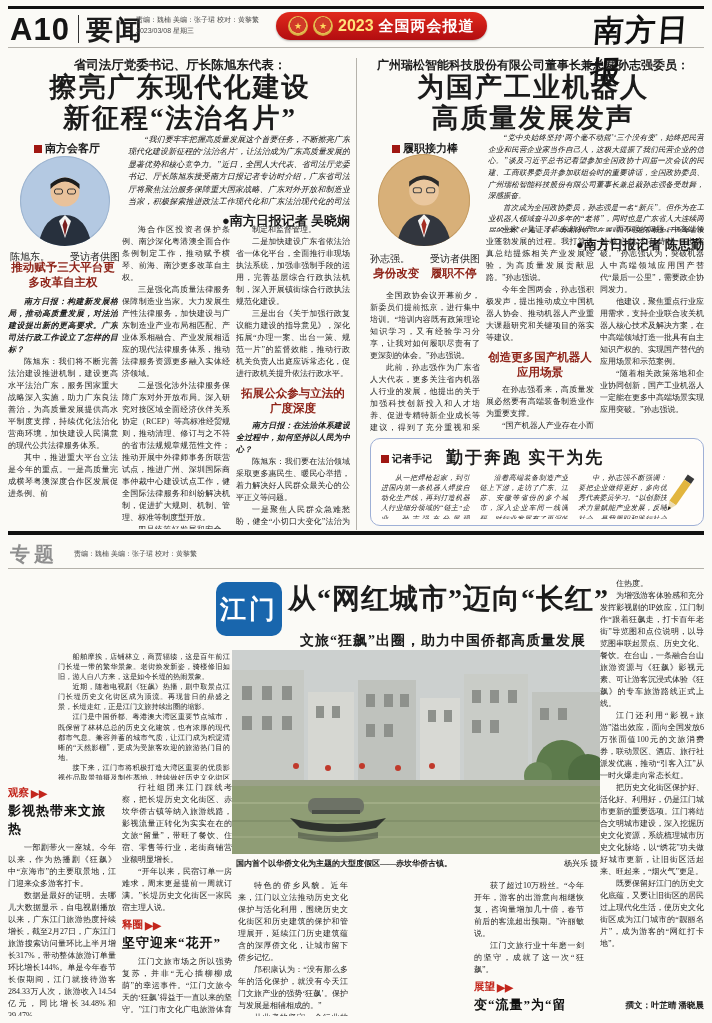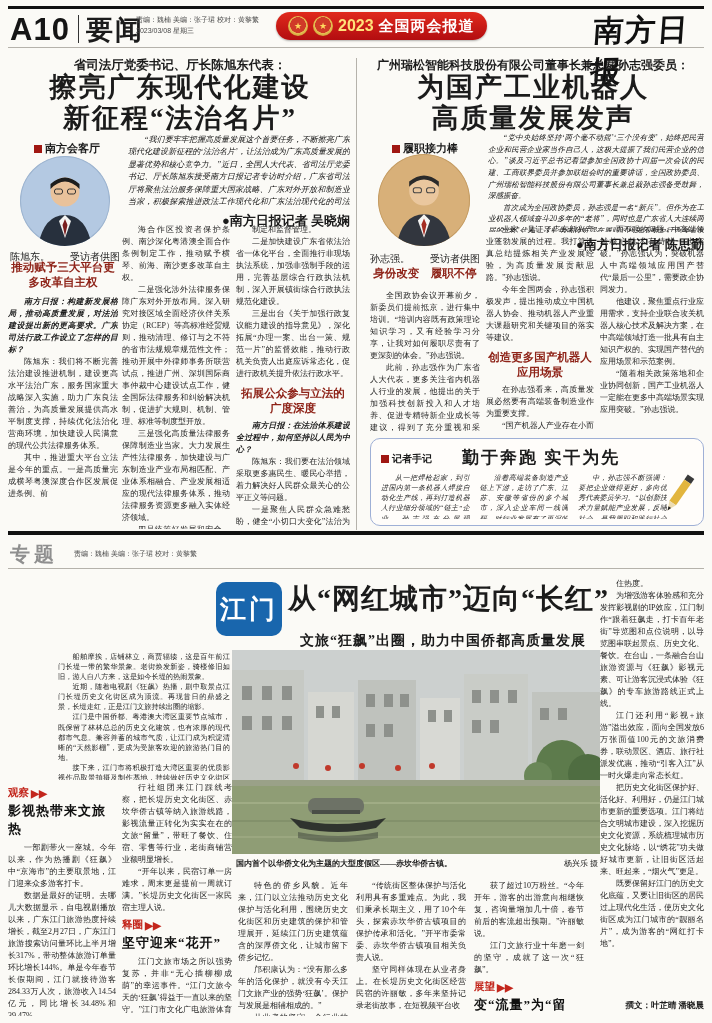--- a/index.html
+++ b/index.html
@@ -32,21 +32,21 @@
   .byline{font-size:13px;font-weight:700;text-align:right;}
   .cap{display:flex;justify-content:space-between;font-size:10px;color:#222;}
   .sub-red{color:#8e2318;font-weight:900;font-size:11.5px;line-height:1.3;text-align:center;}
   .col{overflow:hidden;}
   .col p,.bp{margin:0;text-indent:2em;font-size:8px;line-height:1.5;text-align:justify;color:#1d1d1d;}
   .col .q{font-weight:700;font-style:italic;}
   .col .sub-red{text-indent:0;margin:6px 0 4px;}
   .portrait{border-radius:50%;overflow:hidden;display:block;}
   
   .notesbox{border:1.5px solid #9fb0d6;border-radius:10px;background:#fffdfa;box-sizing:border-box;padding:7px 10px 6px;}
-  .notes-head{display:flex;align-items:baseline;gap:30px;}
+  .notes-head{display:flex;align-items:baseline;gap:14px;}
   .notes-label{display:flex;align-items:center;gap:3px;font-size:10px;font-weight:900;}
   .notes-title{font-size:17px;font-weight:900;letter-spacing:2px;}
   .notes-cols{display:flex;gap:10px;margin-top:4px;}
   .notes-cols .nc{flex:1;overflow:hidden;height:46px;}
   .notes-cols p{margin:0;text-indent:2em;font-size:7px;line-height:1.45;text-align:justify;font-style:italic;color:#222;}
   
   .ztlabel{font-size:20px;font-weight:700;color:#8f8f8f;letter-spacing:4px;}
   .badge{background:#1966ad;border-radius:10px;color:#fff;font-weight:900;font-size:26px;letter-spacing:3px;
          display:flex;align-items:center;justify-content:center;}
   .ftitle{font-size:28px;font-weight:900;text-align:center;letter-spacing:1px;white-space:nowrap;}
@@ -110,22 +110,22 @@
   </div>
   <div class="abs byline" style="left:128px;top:212px;width:222px">●南方日报记者 吴晓娴</div>
   <div class="abs sub-red" style="left:6px;top:260px;width:114px">推动赋予三大平台更多改革自主权</div>
   <div class="abs col" style="left:8px;top:296px;width:110px;height:233px">
     <p class="q">南方日报：构建新发展格局，推动高质量发展，对法治建设提出新的更高要求。广东司法行政工作设立了怎样的目标？</p>
     <p>陈旭东：我们将不断完善法治建设推进机制，建设更高水平法治广东，服务国家重大战略深入实施，助力广东良法善治，为高质量发展提供高水平制度支撑，持续优化法治化营商环境，加快建设人民满意的现代公共法律服务体系。</p>
     <p>其中，推进重大平台立法是今年的重点。一是高质量完成横琴粤澳深度合作区发展促进条例、前</p>
   </div>
   <div class="abs col" style="left:122px;top:224px;width:108px;height:305px">
     <p>海合作区投资者保护条例、南沙深化粤港澳全面合作条例制定工作，推动赋予横琴、前海、南沙更多改革自主权。</p>
+    <p>三是强化高质量法律服务保障制造业当家。大力发展生产性法律服务，加快建设与广东制造业产业布局相匹配、产业体系相融合、产业发展相适应的现代法律服务体系，推动法律服务资源更多融入实体经济领域。</p>
     <p>二是强化涉外法律服务保障广东对外开放布局。深入研究对接区域全面经济伙伴关系协定（RCEP）等高标准经贸规则，推动清理、修订与之不符的省市法规规章规范性文件；推动开展中外律师事务所联营试点，推进广州、深圳国际商事仲裁中心建设试点工作，健全国际法律服务和纠纷解决机制，促进扩大规则、机制、管理、标准等制度型开放。</p>
-    <p>三是强化高质量法律服务保障制造业当家。大力发展生产性法律服务，加快建设与广东制造业产业布局相匹配、产业体系相融合、产业发展相适应的现代法律服务体系，推动法律服务资源更多融入实体经济领域。</p>
     <p>四是统筹好发展和安全，深入开展矛盾纠纷排查化解专项行动，出台《关于进一步完善预防性法律制度的若干意</p>
   </div>
   <div class="abs col" style="left:236px;top:224px;width:114px;height:305px">
     <p>制定和监督管理。</p>
     <p>二是加快建设广东省依法治省一体化平台，全面推行非现场执法系统，加强非强制手段的运用，完善基层综合行政执法机制，深入开展镇街综合行政执法规范化建设。</p>
     <p>三是出台《关于加强行政复议能力建设的指导意见》，深化拓展“办理一案、出台一策、规范一片”的监督效能，推动行政机关负责人出庭应诉常态化，促进行政机关提升依法行政水平。</p>
     <div class="sub-red">拓展公众参与立法的广度深度</div>
     <p class="q">南方日报：在法治体系建设全过程中，如何坚持以人民为中心？</p>
     <p>陈旭东：我们要在法治领域采取更多惠民生、暖民心举措，着力解决好人民群众最关心的公平正义等问题。</p>
     <p>一是聚焦人民群众急难愁盼，健全“小切口大变化”法治为民办实事长效机制。</p>
@@ -315,24 +315,20 @@
     <p>江门文旅市场之所以强势复苏，并非“无心插柳柳成荫”的幸运事件。“江门文旅今天的‘狂飙’得益于一直以来的坚守。”江门市文化广电旅游体育局局长邝积康说。</p>
 
   </div>
 
   <div class="abs col" style="left:238px;top:880px;width:110px;height:136px">
     <p>特色的侨乡风貌。近年来，江门以立法推动历史文化保护与活化利用，围绕历史文化街区和历史建筑的保护和管理展开，延续江门历史建筑蕴含的深厚侨文化，让城市留下侨乡记忆。</p>
     <p>邝积康认为：“没有那么多年的活化保护，就没有今天江门文旅产业的强势‘狂飙’。保护与发展是相辅相成的。”</p>
     <p>从业者的坚守，全行业的守护，更是江门文旅高质量发展稳健起步的关键。</p>
   </div>
 
-  <div class="abs col" style="left:356px;top:880px;width:110px;height:136px">
-    <p>“传统街区整体保护与活化利用具有多重难点。为此，我们秉承长期主义，用了10个年头，探索赤坎华侨古镇项目的保护传承和活化。”开平市委常委、赤坎华侨古镇项目相关负责人说。</p>
-    <p>坚守同样体现在从业者身上。在长堤历史文化街区经营民宿的许丽敏，多年来坚持记录老街故事，在短视频平台收</p>
-  </div>
 
   <div class="abs col" style="left:474px;top:880px;width:110px;height:136px">
     <p>获了超过10万粉丝。“今年开年，游客的出游意向相继恢复，咨询量增加几十倍，春节前后的客流超出预期。”许丽敏说。</p>
     <p>江门文旅行业十年磨一剑的坚守，成就了这一次“狂飙”。</p>
     <div class="flabel">
       <span>展望</span>
       <span>▶▶</span>
     </div>
     <div class="fsubhead">变“流量”为“留量”</div>
 

